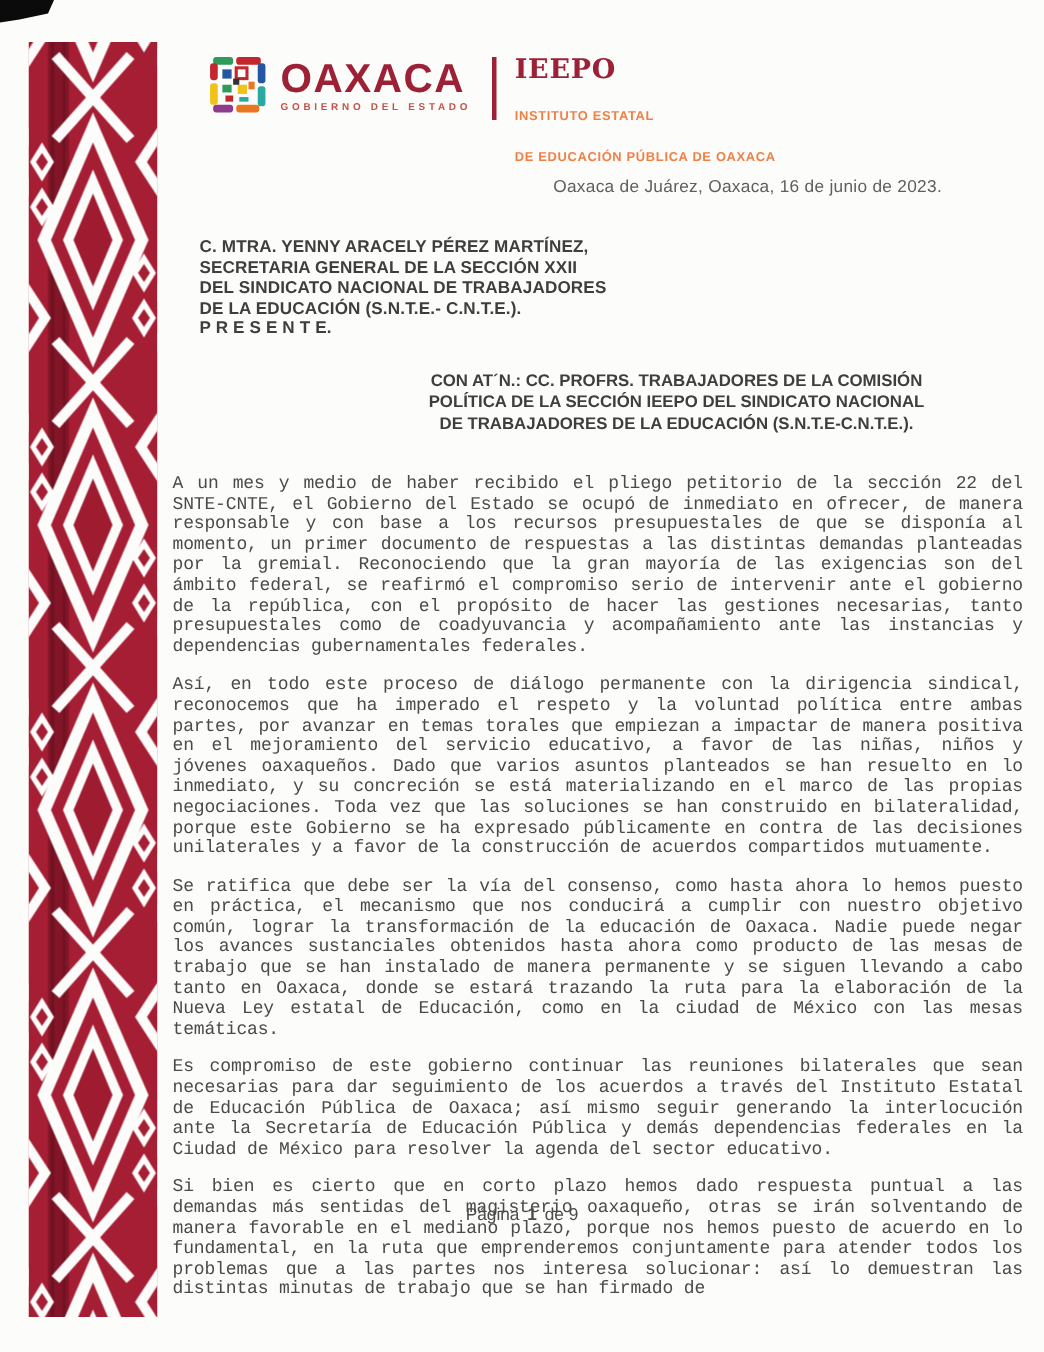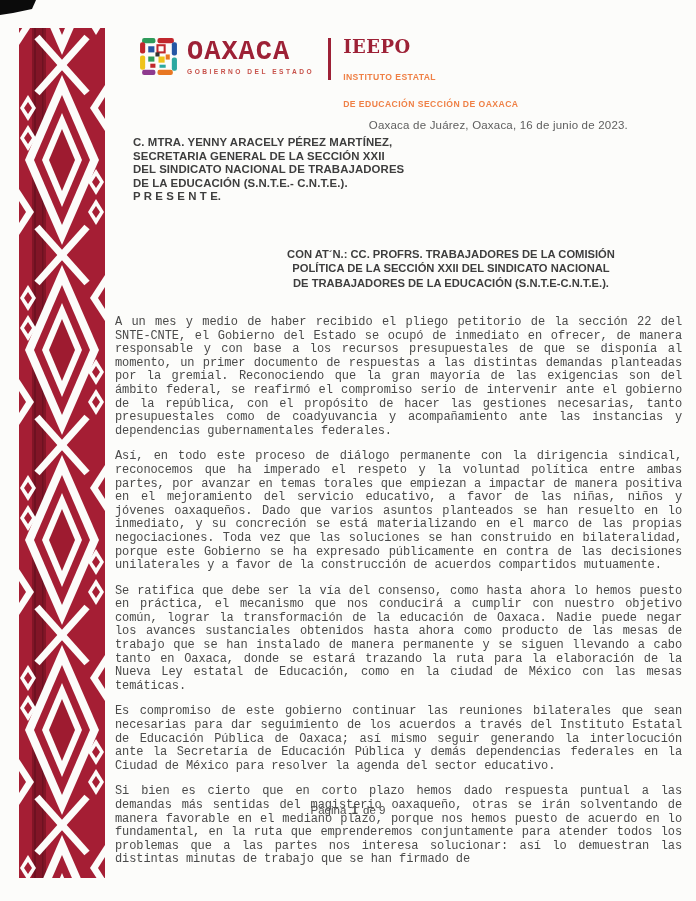--- a/index.html
+++ b/index.html
@@ -10,30 +10,30 @@
     -webkit-font-smoothing:antialiased;
   }
   
   .border-strip{position:absolute;left:19px;top:28px;}
   
   .corner-mark{position:absolute;left:0;top:0;}
   
   .letterhead{position:absolute;left:138px;top:36px;display:flex;align-items:flex-start;}
   .emblem{width:41px;height:41px;margin-right:8px;flex:0 0 auto;}
   .brand-block{margin-top:3px;}
-  .brand-name{font-family:Liberation Mono, monospace;font-weight:bold;font-size:27px;line-height:26px;color:#9D2136;letter-spacing:1px;}
+  .brand-name{font-family:Liberation Sans, sans-serif;font-weight:bold;font-size:27px;line-height:26px;color:#9D2136;letter-spacing:1px;}
   .brand-sub{font-size:6.6px;font-weight:bold;letter-spacing:2.5px;color:#C7514A;margin-top:3px;text-align:center;white-space:nowrap;}
   .hdr-divider{width:3px;height:42px;background:#9D2136;margin:2px 12px 0 14px;flex:0 0 auto;}
   .org-block{margin-top:2px;}
   .org-name{font-family:"DejaVu Serif",serif;font-weight:bold;font-size:18px;line-height:18px;color:#9D2136;letter-spacing:.5px;}
   .org-sub{font-size:8.6px;font-weight:bold;color:#EF8046;letter-spacing:.45px;line-height:10.5px;margin-top:16px;white-space:nowrap;}
   
   .date-line{position:absolute;top:119px;right:68px;font-size:11.5px;color:#5E5E5E;letter-spacing:.2px;padding-left:32px;}
   
-  .recipient{position:absolute;left:133px;top:136px;font-size:11.4px;font-weight:bold;color:#3E3E3E;line-height:13.6px;letter-spacing:.1px;}
+  .recipient{position:absolute;left:133px;top:159px;font-size:11.4px;font-weight:bold;color:#3E3E3E;line-height:13.6px;letter-spacing:.1px;}
   
   .attention{position:absolute;top:247px;right:28px;width:434px;text-align:center;font-weight:bold;font-size:11.2px;line-height:14.3px;color:#3E3E3E;}
   
   .body-copy{position:absolute;left:115px;top:316px;width:567px;color:#4A4A4A;}
   .body-copy p{margin:0 0 12px;font-size:12px;line-height:13.6px;text-align:justify;letter-spacing:-.1px;font-family:Liberation Mono, monospace;}
   
   .page-footer{position:absolute;top:804px;left:0;width:696px;text-align:center;font-size:11.5px;color:#4A4A4A;}
   .page-footer .num{font-weight:bold;}
   .page-footer span{padding:0 1px;}
 </style>
@@ -103,37 +103,37 @@
     <rect x="21" y="28" width="6" height="3" fill="#2BA8A0"></rect>
   </svg>
   <div class="brand-block">
     <div class="brand-name">OAXACA</div>
     <div class="brand-sub">GOBIERNO DEL ESTADO</div>
   </div>
   <div class="hdr-divider"></div>
   <div class="org-block">
     <div class="org-name">IEEPO</div>
     <div class="org-sub">INSTITUTO ESTATAL</div>
-    <div class="org-sub">DE EDUCACIÓN SECCIÓN DE OAXACA</div>
+    <div class="org-sub">DE EDUCACIÓN PÚBLICA DE OAXACA</div>
   </div>
 </header>
 
 <div class="date-line">Oaxaca de Juárez, Oaxaca, 16 de junio de 2023.</div>
 
 <div class="recipient">
   <div>C. MTRA. YENNY ARACELY PÉREZ MARTÍNEZ,</div>
   <div>SECRETARIA GENERAL DE LA SECCIÓN XXII</div>
   <div>DEL SINDICATO NACIONAL DE TRABAJADORES</div>
   <div>DE LA EDUCACIÓN (S.N.T.E.- C.N.T.E.).</div>
   <div>P R E S E N T E.</div>
 </div>
 
 <div class="attention">
   <div>CON AT´N.: CC. PROFRS. TRABAJADORES DE LA COMISIÓN</div>
-  <div>POLÍTICA DE LA SECCIÓN XXII DEL SINDICATO NACIONAL</div>
+  <div>POLÍTICA DE LA SECCIÓN IEEPO DEL SINDICATO NACIONAL</div>
   <div>DE TRABAJADORES DE LA EDUCACIÓN (S.N.T.E-C.N.T.E.).</div>
 </div>
 
 <main class="body-copy">
   <p>A un mes y medio de haber recibido el pliego petitorio de la sección 22 del SNTE-CNTE, el Gobierno del Estado se ocupó de inmediato en ofrecer, de manera responsable y con base a los recursos presupuestales de que se disponía al momento, un primer documento de respuestas a las distintas demandas planteadas por la gremial. Reconociendo que la gran mayoría de las exigencias son del ámbito federal, se reafirmó el compromiso serio de intervenir ante el gobierno de la república, con el propósito de hacer las gestiones necesarias, tanto presupuestales como de coadyuvancia y acompañamiento ante las instancias y dependencias gubernamentales federales.</p>
   <p>Así, en todo este proceso de diálogo permanente con la dirigencia sindical, reconocemos que ha imperado el respeto y la voluntad política entre ambas partes, por avanzar en temas torales que empiezan a impactar de manera positiva en el mejoramiento del servicio educativo, a favor de las niñas, niños y jóvenes oaxaqueños. Dado que varios asuntos planteados se han resuelto en lo inmediato, y su concreción se está materializando en el marco de las propias negociaciones. Toda vez que las soluciones se han construido en bilateralidad, porque este Gobierno se ha expresado públicamente en contra de las decisiones unilaterales y a favor de la construcción de acuerdos compartidos mutuamente.</p>
   <p>Se ratifica que debe ser la vía del consenso, como hasta ahora lo hemos puesto en práctica, el mecanismo que nos conducirá a cumplir con nuestro objetivo común, lograr la transformación de la educación de Oaxaca. Nadie puede negar los avances sustanciales obtenidos hasta ahora como producto de las mesas de trabajo que se han instalado de manera permanente y se siguen llevando a cabo tanto en Oaxaca, donde se estará trazando la ruta para la elaboración de la Nueva Ley estatal de Educación, como en la ciudad de México con las mesas temáticas.</p>
   <p>Es compromiso de este gobierno continuar las reuniones bilaterales que sean necesarias para dar seguimiento de los acuerdos a través del Instituto Estatal de Educación Pública de Oaxaca; así mismo seguir generando la interlocución ante la Secretaría de Educación Pública y demás dependencias federales en la Ciudad de México para resolver la agenda del sector educativo.</p>
   <p>Si bien es cierto que en corto plazo hemos dado respuesta puntual a las demandas más sentidas del magisterio oaxaqueño, otras se irán solventando de manera favorable en el mediano plazo, porque nos hemos puesto de acuerdo en lo fundamental, en la ruta que emprenderemos conjuntamente para atender todos los problemas que a las partes nos interesa solucionar: así lo demuestran las distintas minutas de trabajo que se han firmado de</p>
 </main>

